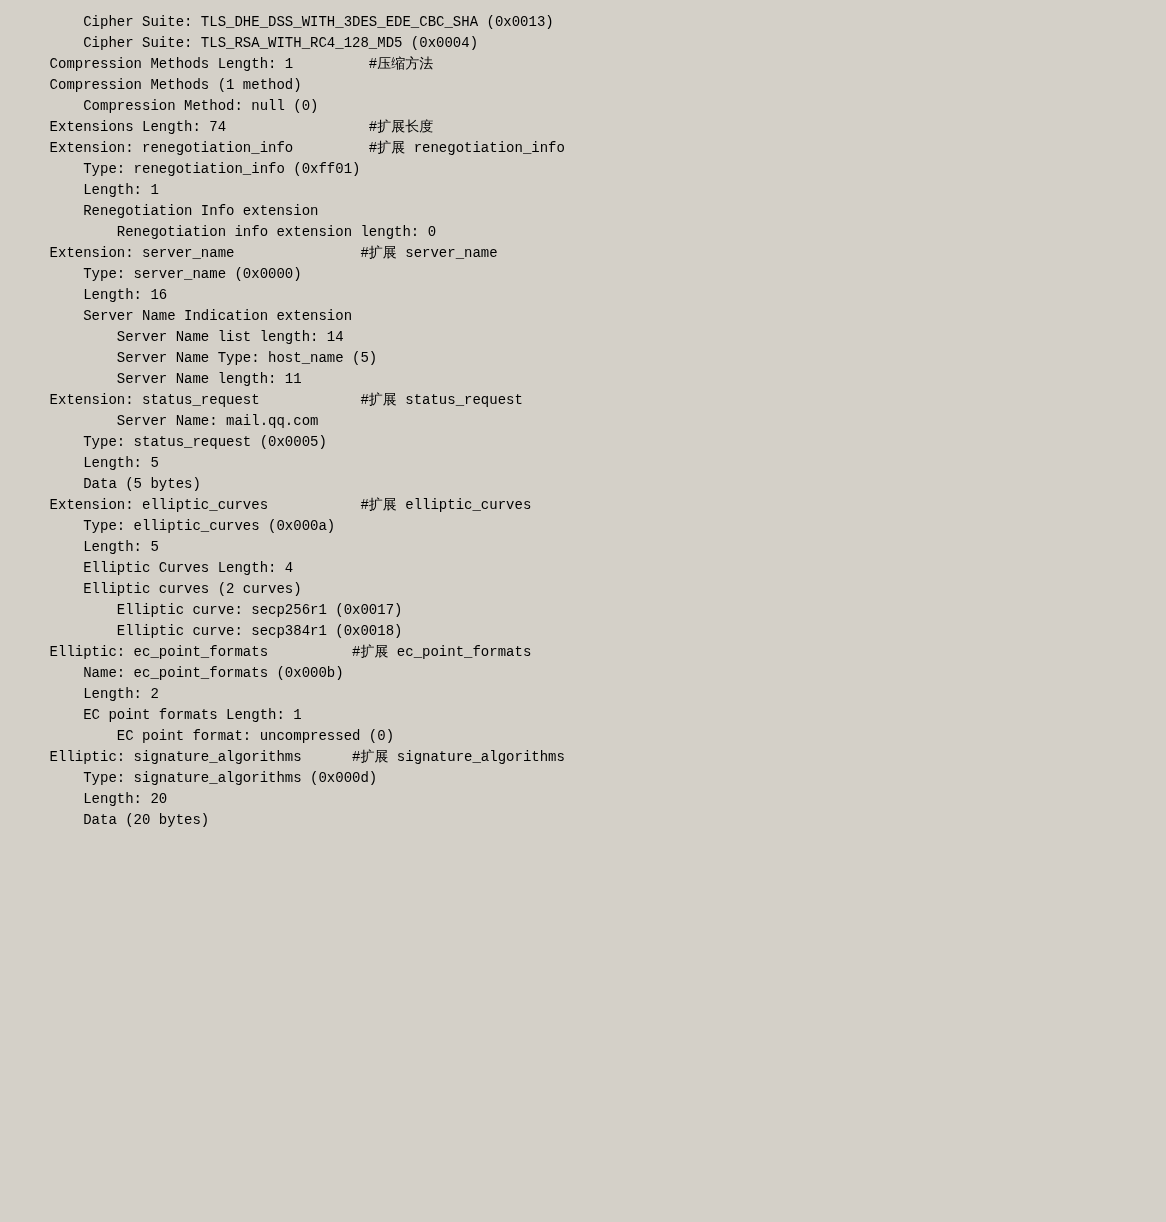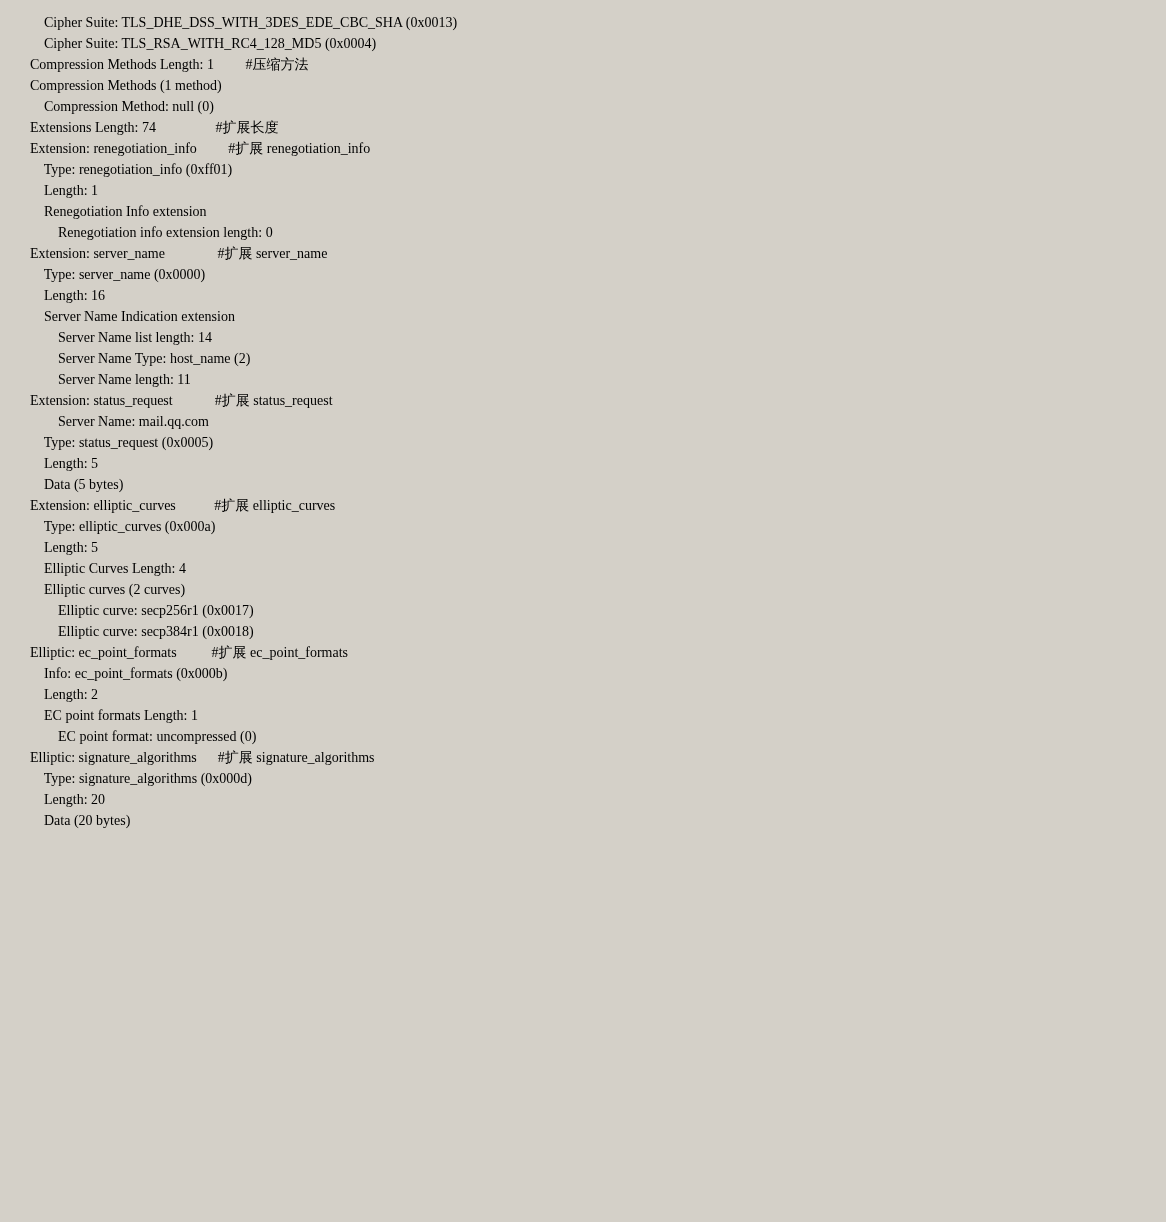--- a/index.html
+++ b/index.html
@@ -20,21 +20,20 @@
     }
 
     .content-area {
       background-color: #d4d0c8;
       padding: 4px 0;
     }
 
     .line {
       white-space: pre;
       display: block;
-      font-family: Liberation Serif, serif;
     }
   </style>
 </head>
 <body>
 
 <div class="content-area">
   <div id="lines-container">
       <span class="line">        Cipher Suite: TLS_DHE_DSS_WITH_3DES_EDE_CBC_SHA (0x0013)</span>
       <span class="line">        Cipher Suite: TLS_RSA_WITH_RC4_128_MD5 (0x0004)</span>
       <span class="line">    Compression Methods Length: 1         #压缩方法</span>
@@ -44,36 +43,36 @@
       <span class="line">    Extension: renegotiation_info         #扩展 renegotiation_info</span>
       <span class="line">        Type: renegotiation_info (0xff01)</span>
       <span class="line">        Length: 1</span>
       <span class="line">        Renegotiation Info extension</span>
       <span class="line">            Renegotiation info extension length: 0</span>
       <span class="line">    Extension: server_name               #扩展 server_name</span>
       <span class="line">        Type: server_name (0x0000)</span>
       <span class="line">        Length: 16</span>
       <span class="line">        Server Name Indication extension</span>
       <span class="line">            Server Name list length: 14</span>
-      <span class="line">            Server Name Type: host_name (2)</span>
+      <span class="line">            Server Name Type: host_name (5)</span>
       <span class="line">            Server Name length: 11</span>
       <span class="line">    Extension: status_request            #扩展 status_request</span>
       <span class="line">            Server Name: mail.qq.com</span>
       <span class="line">        Type: status_request (0x0005)</span>
       <span class="line">        Length: 5</span>
       <span class="line">        Data (5 bytes)</span>
       <span class="line">    Extension: elliptic_curves           #扩展 elliptic_curves</span>
       <span class="line">        Type: elliptic_curves (0x000a)</span>
       <span class="line">        Length: 5</span>
       <span class="line">        Elliptic Curves Length: 4</span>
       <span class="line">        Elliptic curves (2 curves)</span>
       <span class="line">            Elliptic curve: secp256r1 (0x0017)</span>
       <span class="line">            Elliptic curve: secp384r1 (0x0018)</span>
       <span class="line">    Elliptic: ec_point_formats          #扩展 ec_point_formats</span>
-      <span class="line">        Info: ec_point_formats (0x000b)</span>
+      <span class="line">        Name: ec_point_formats (0x000b)</span>
       <span class="line">        Length: 2</span>
       <span class="line">        EC point formats Length: 1</span>
       <span class="line">            EC point format: uncompressed (0)</span>
       <span class="line">    Elliptic: signature_algorithms      #扩展 signature_algorithms</span>
       <span class="line">        Type: signature_algorithms (0x000d)</span>
       <span class="line">        Length: 20</span>
       <span class="line">        Data (20 bytes)</span>
     </div>
 </div>
 

